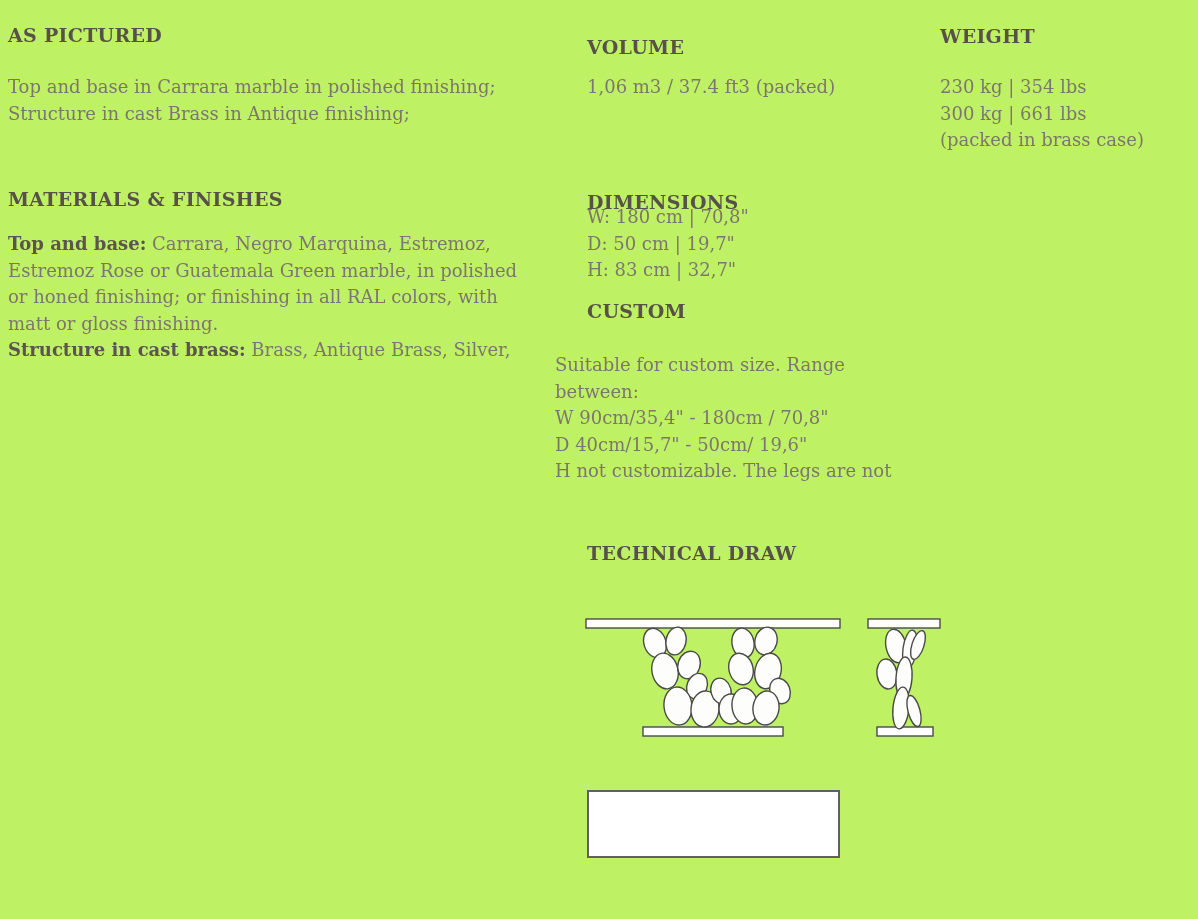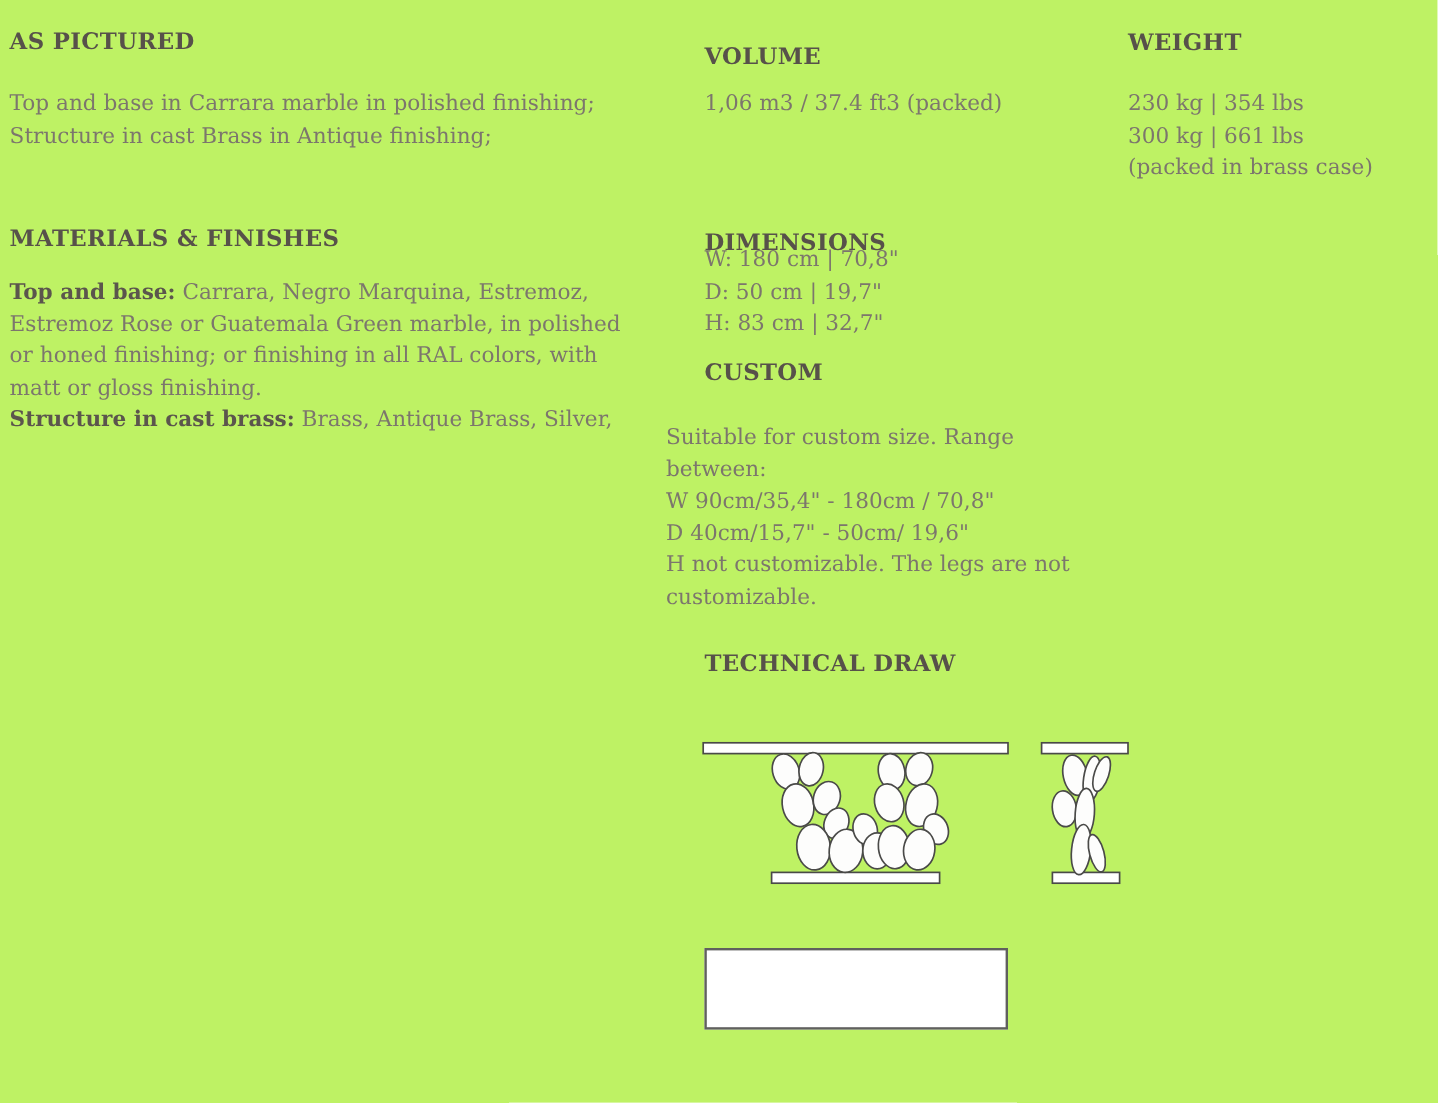--- a/index.html
+++ b/index.html
@@ -74,21 +74,20 @@
   </div>
 
   <div class="heading" style="left:587px; top:300px;">CUSTOM</div>
 
   <div class="body-text" style="left:555px; top:352px;">
     <div class="line">Suitable for custom size. Range</div>
     <div class="line">between:</div>
     <div class="line">W 90cm/35,4" - 180cm / 70,8"</div>
     <div class="line">D 40cm/15,7" - 50cm/ 19,6"</div>
     <div class="line">H not customizable. The legs are not</div>
-    <div class="line">customizable.</div>
   </div>
 
   <div class="heading" style="left:587px; top:542px;">TECHNICAL DRAW</div>
 
   <svg class="drawing" style="left:583px; top:615px;" width="260" height="124" viewBox="0 0 260 124">
     <g stroke="#4a4a48" fill="#fdfdfc" stroke-width="1.4">
 
       <rect x="3" y="4" width="254" height="9" fill="#ffffff"></rect>
 
       <rect x="60" y="112" width="140" height="9" fill="#ffffff"></rect>

